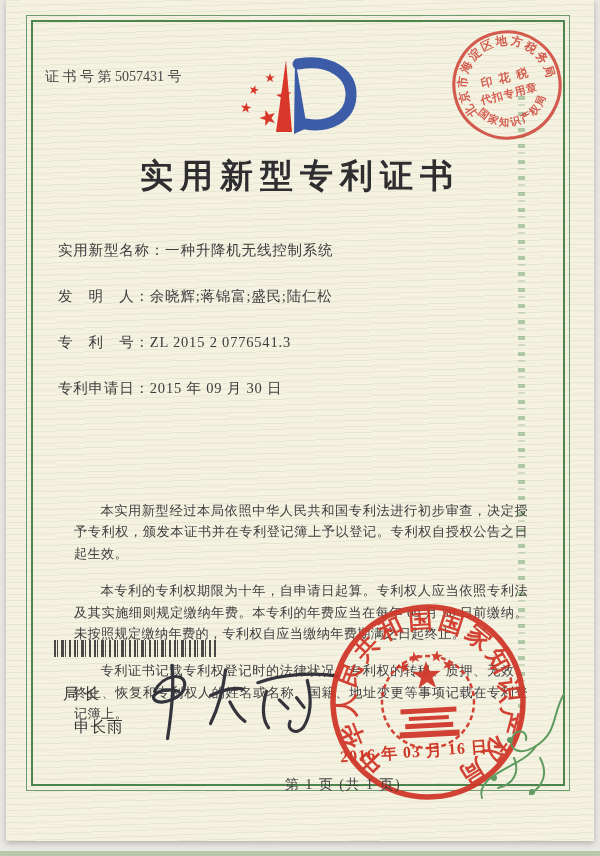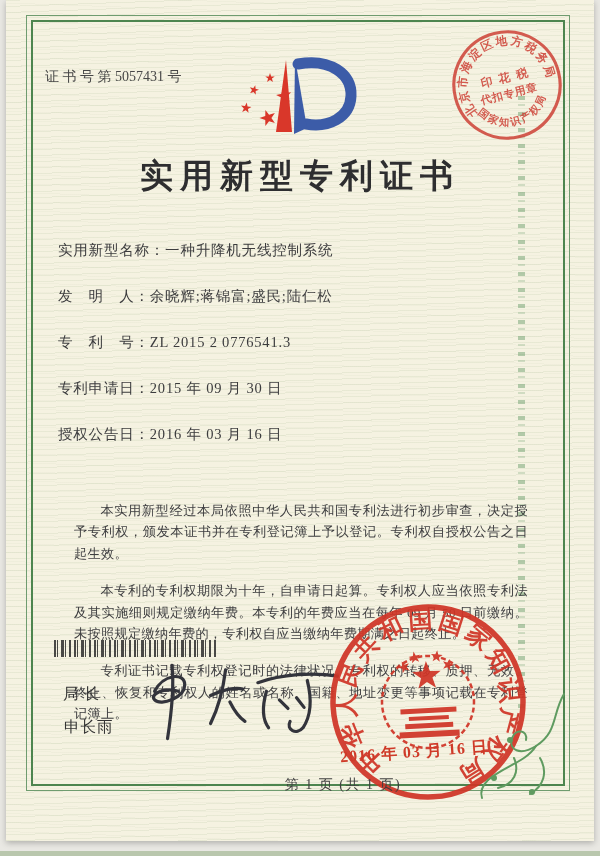--- a/index.html
+++ b/index.html
@@ -40,21 +40,21 @@
     position:absolute;left:48px;top:640px;width:162px;height:17px;
     background:repeating-linear-gradient(90deg,
       #2b2b2b 0 2px, transparent 2px 3px,
       #2b2b2b 3px 4px, transparent 4px 7px,
       #2b2b2b 7px 10px, transparent 10px 11px,
       #2b2b2b 11px 12px, transparent 12px 15px,
       #2b2b2b 15px 17px, transparent 17px 20px);
     opacity:.85;
   }
   .director-label{position:absolute;left:57px;top:684px;font-size:15.5px;letter-spacing:5px;color:#333;}
-  .director-name{position:absolute;left:58px;top:717px;font-size:15.5px;letter-spacing:1px;color:#333;}
+  .director-name{position:absolute;left:68px;top:717px;font-size:15.5px;letter-spacing:1px;color:#333;}
   .autograph{position:absolute;left:125px;top:656px;width:215px;height:92px;}
   .office-seal{position:absolute;left:322px;top:602px;width:200px;height:200px;transform:rotate(-3deg);opacity:.93;}
   .seal-date{
     position:absolute;left:334px;top:742px;font-size:16px;font-weight:600;color:#cf3a28;
     letter-spacing:1px;transform:rotate(-4deg);white-space:nowrap;
   }
   .footer{position:absolute;left:0;top:776px;width:100%;text-align:center;font-size:14px;letter-spacing:1.5px;color:#3f3f3f;padding-left:43px;}
   .corner-flourish{position:absolute;left:468px;top:688px;width:96px;height:112px;}
   svg text{font-family:"Liberation Serif","DejaVu Serif",serif;}
 </style>
@@ -109,23 +109,20 @@
       <span class="f-label">实用新型名称：</span><span class="f-value">一种升降机无线控制系统</span>
     </div>
     <div class="field-row">
       <span class="f-label">发　明　人：</span><span class="f-value">余晓辉;蒋锦富;盛民;陆仁松</span>
     </div>
     <div class="field-row">
       <span class="f-label">专　利　号：</span><span class="f-value">ZL 2015 2 0776541.3</span>
     </div>
     <div class="field-row">
       <span class="f-label">专利申请日：</span><span class="f-value">2015 年 09 月 30 日</span>
-    </div>
-    <div class="field-row">
-      <span class="f-label">授权公告日：</span><span class="f-value">2016 年 03 月 16 日</span>
     </div>
   </div>
 
   <div class="paras">
     <p>本实用新型经过本局依照中华人民共和国专利法进行初步审查，决定授予专利权，颁发本证书并在专利登记簿上予以登记。专利权自授权公告之日起生效。</p>
     <p>本专利的专利权期限为十年，自申请日起算。专利权人应当依照专利法及其实施细则规定缴纳年费。本专利的年费应当在每年 09 月 50 日前缴纳。未按照规定缴纳年费的，专利权自应当缴纳年费期满之日起终止。</p>
     <p>专利证书记载专利权登记时的法律状况。专利权的转移、质押、无效、终止、恢复和专利权人的姓名或名称、国籍、地址变更等事项记载在专利登记簿上。</p>
   </div>
 
   <div class="barcode"></div>

